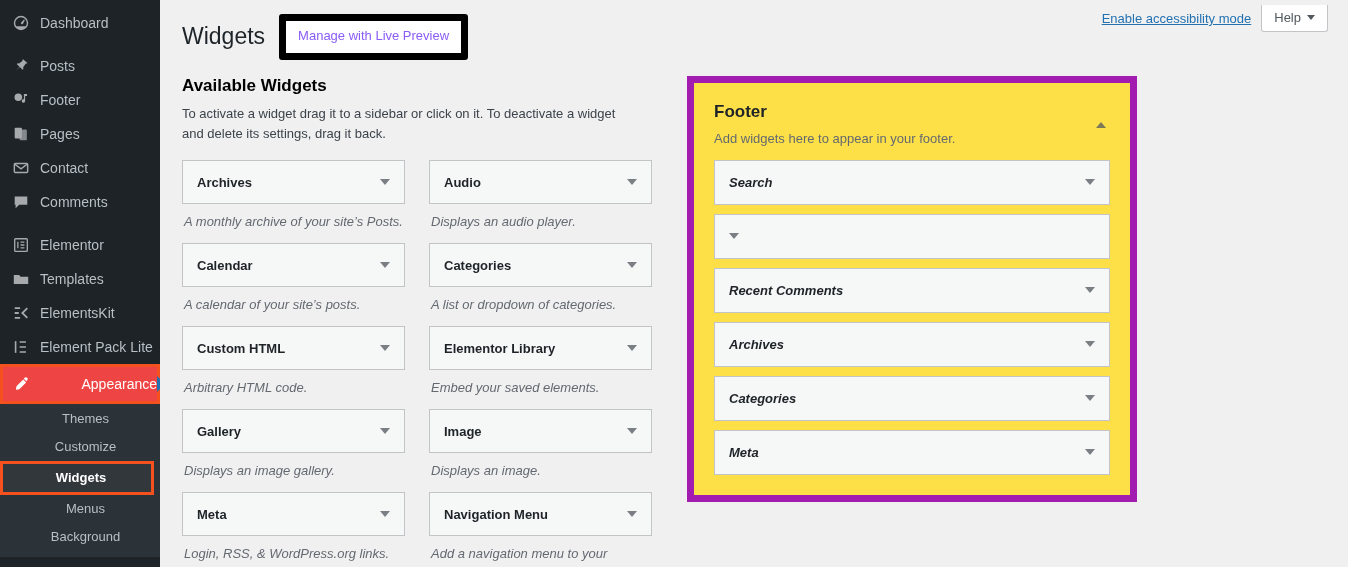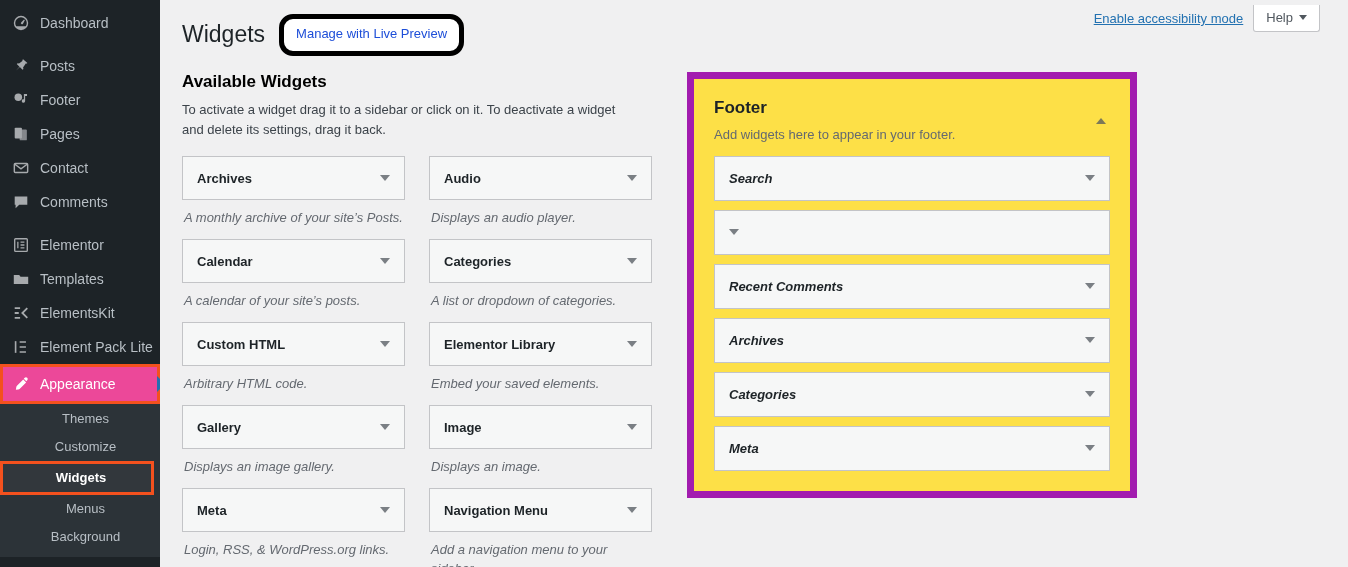--- a/index.html
+++ b/index.html
@@ -29,23 +29,23 @@
   .menu-item .mlabel { margin-left: 9px; line-height: 1; }
   .menu-sep { height: 9px; }
   .menu-icon {
     width: 20px; height: 20px; flex: 0 0 20px;
     display: flex; align-items: center; justify-content: center;
     color: #a7aaad;
   }
   .menu-icon svg { display:block; }
 
   .menu-item.current {
-    background: #ec4899; color: #fff;
+    background: #ef4444; color: #fff;
     border: 3px solid #f4511e;
-    height: 40px; padding-left: 8px;
+    height: 40px; padding-left: 8px; justify-content: space-between;
   }
   .menu-item.current .menu-icon { color:#fff; }
   .menu-item.current .mlabel { font-weight: 400; }
 
   
   .caret-right {
     position: absolute; right: -8px; top: 50%;
     transform: translateY(-50%);
     width: 0; height: 0;
     border-top: 8px solid transparent;
@@ -80,40 +80,40 @@
   .acc-link {
     color: #2271b1; text-decoration: underline;
     font-size: 13px; line-height: 20px; cursor: pointer;
     margin-right: 10px; margin-top: 4px;
   }
   .help-btn {
     background: #fff; border: 1px solid #c3c4c7; border-top: none;
     border-radius: 0 0 3px 3px;
     padding: 5px 12px 6px; font-size: 13px; color: #50575e;
     cursor: pointer; display: flex; align-items: center; gap: 6px;
-    margin-right: 28px;
+    margin-right: 20px;
   }
   .tri-down {
     width: 0; height: 0;
     border-left: 4px solid transparent;
     border-right: 4px solid transparent;
     border-top: 5px solid #50575e;
   }
 
   .page-head {
     padding: 14px 0 0 22px;
     display: flex; align-items: center; gap: 14px;
   }
   .page-title {
     font-size: 23px; font-weight: 400; color: #1d2327; line-height: 1.3;
   }
   .live-preview-btn {
     background: #f6f7f7; background: #fff;
-    border: 5px solid #000000; color: #1d4ed8;
-    border-radius: 14px; font-size: 13px;
+    border: 7px solid #000000; color: #8b5cf6;
+    border-radius: 3px; font-size: 13px;
     padding: 5px 12px 6px; cursor: pointer; line-height: 1.6;
   }
 
   .columns { display: flex; padding-left: 22px; padding-top: 16px; }
   .col-left { width: 470px; flex: 0 0 470px; }
   .col-right { flex: 0 0 450px; margin-left: 35px; }
 
   .section-title {
     font-size: 17px; font-weight: 600; color: #000000;
     margin-bottom: 8px;

